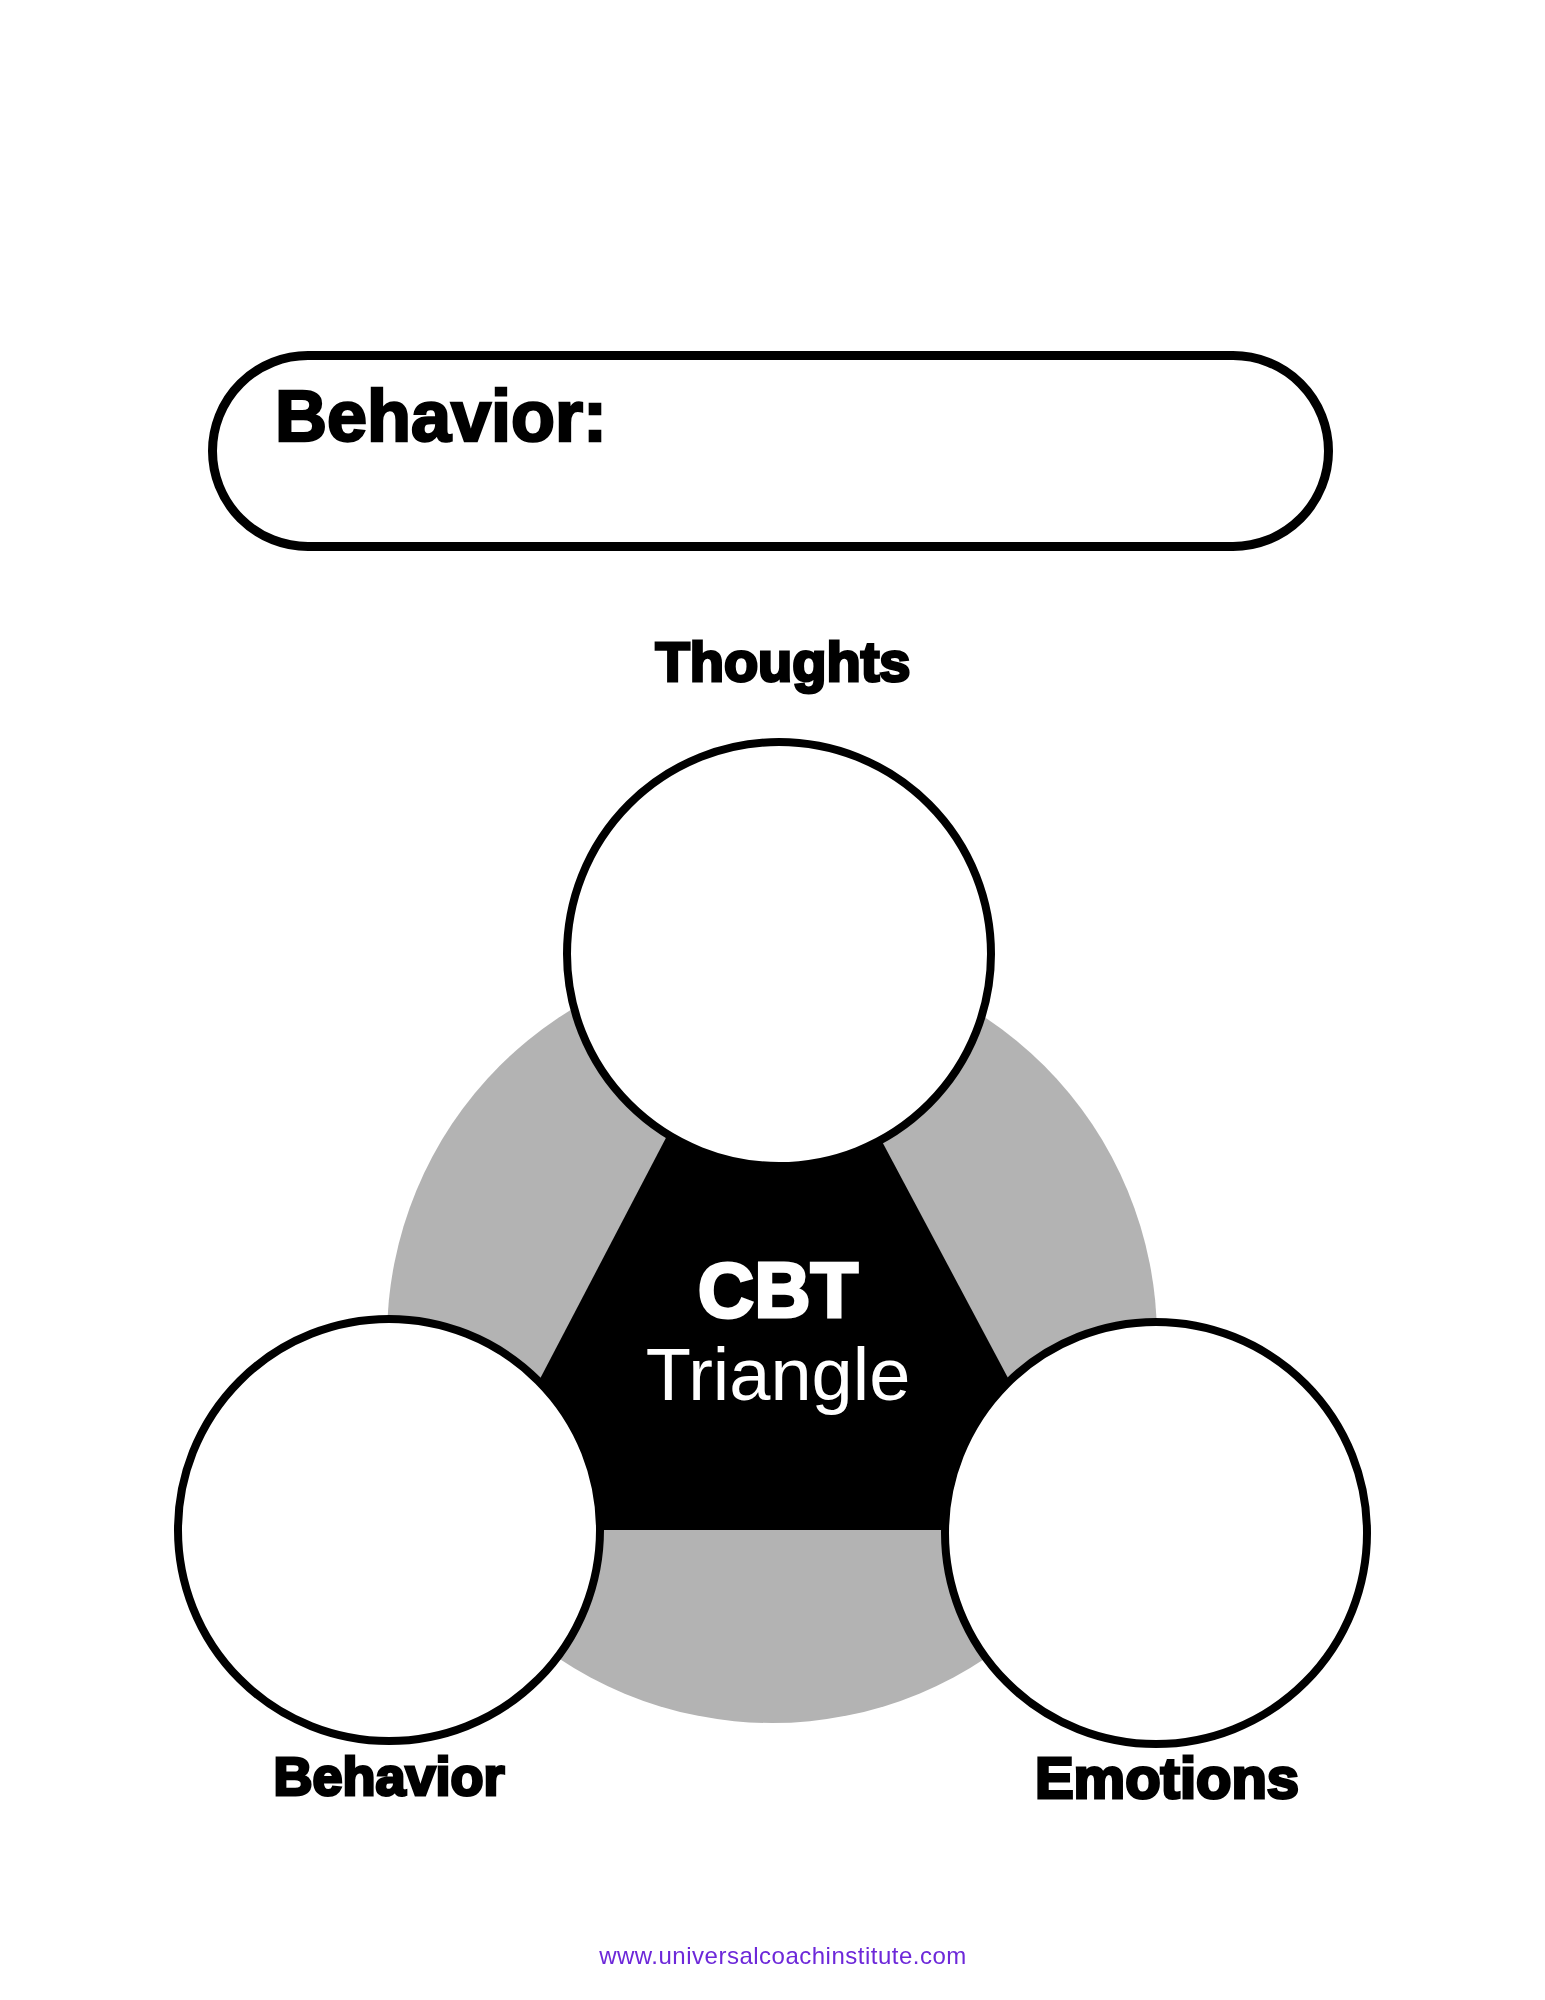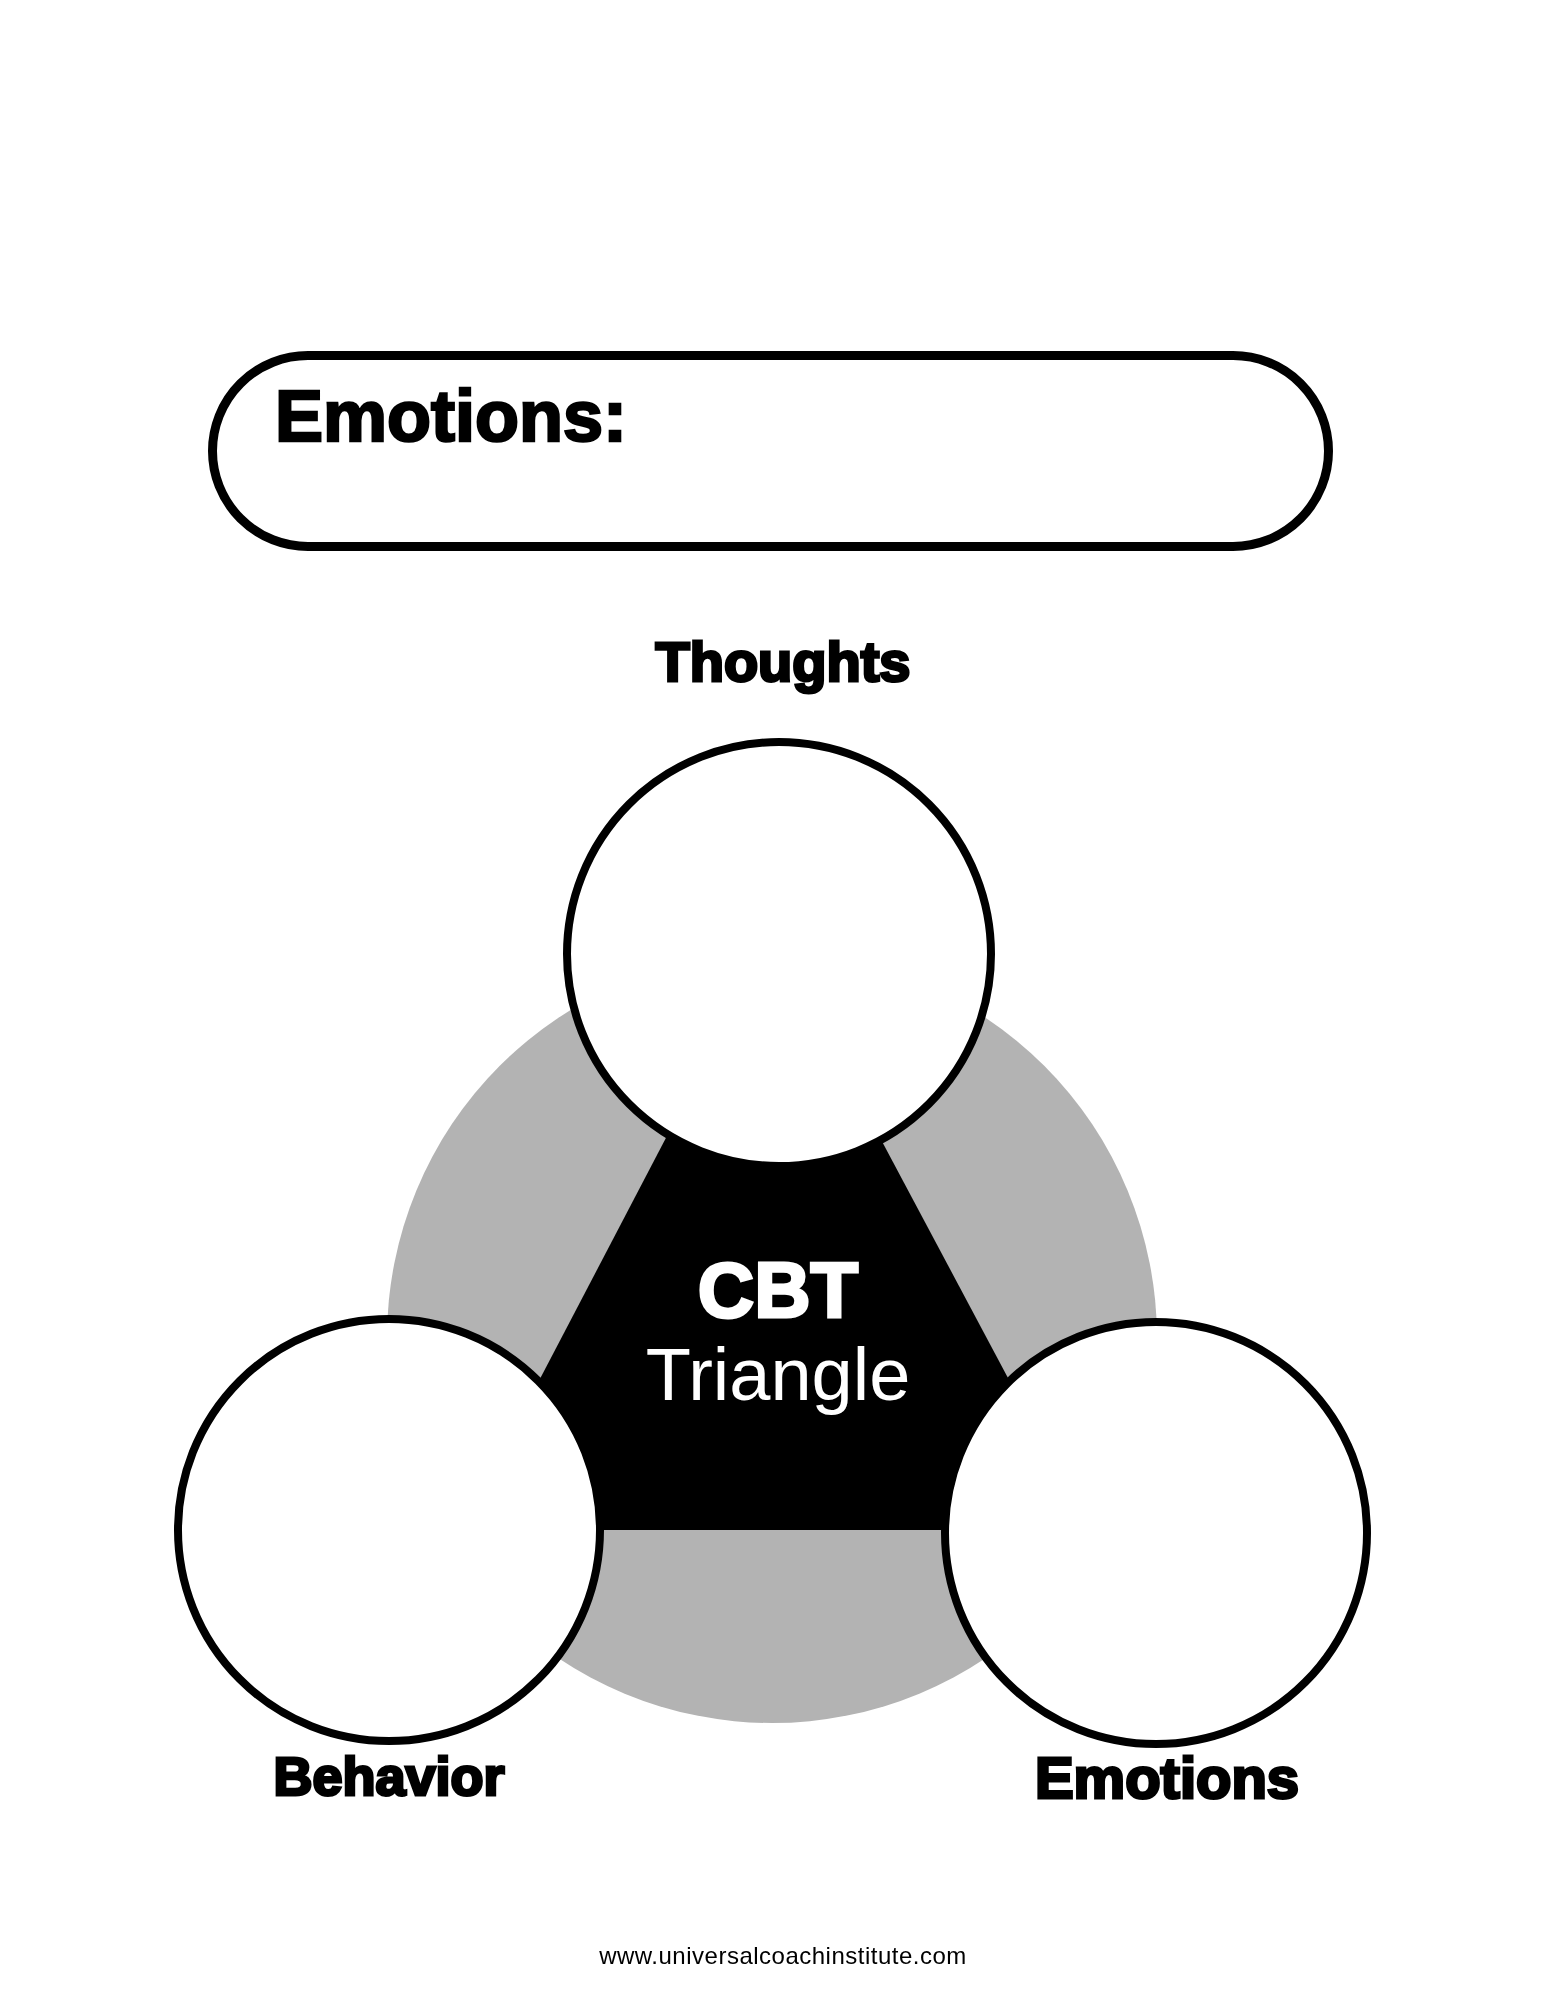--- a/index.html
+++ b/index.html
@@ -133,32 +133,32 @@
 
   
   .footer-url {
     position: absolute;
     left: 783px;
     top: 1942px;
     transform: translateX(-50%);
     font-size: 24px;
     font-weight: 400;
     letter-spacing: 0.5px;
-    color: #000000;
+    color: #6d28d9;
     white-space: nowrap;
   }
 </style>
 </head>
 <body>
 
 <div class="page">
 
 
   <div class="situation-box">
-    <span class="situation-label">Emotions:</span>
+    <span class="situation-label">Behavior:</span>
     <div class="situation-area"></div>
   </div>
 
   <div class="heading h-thoughts">Thoughts</div>
 
   <svg class="diagram-svg" viewBox="0 0 1545 2000">
     <circle cx="772" cy="1338" r="385" fill="#b3b3b3"></circle>
     <path d="M 772 935 L 461 1530 L 1089 1530 Z" fill="#000000"></path>
     <circle class="white-circle" cx="779" cy="954" r="212"></circle>
     <circle class="white-circle" cx="389" cy="1530" r="211"></circle>

